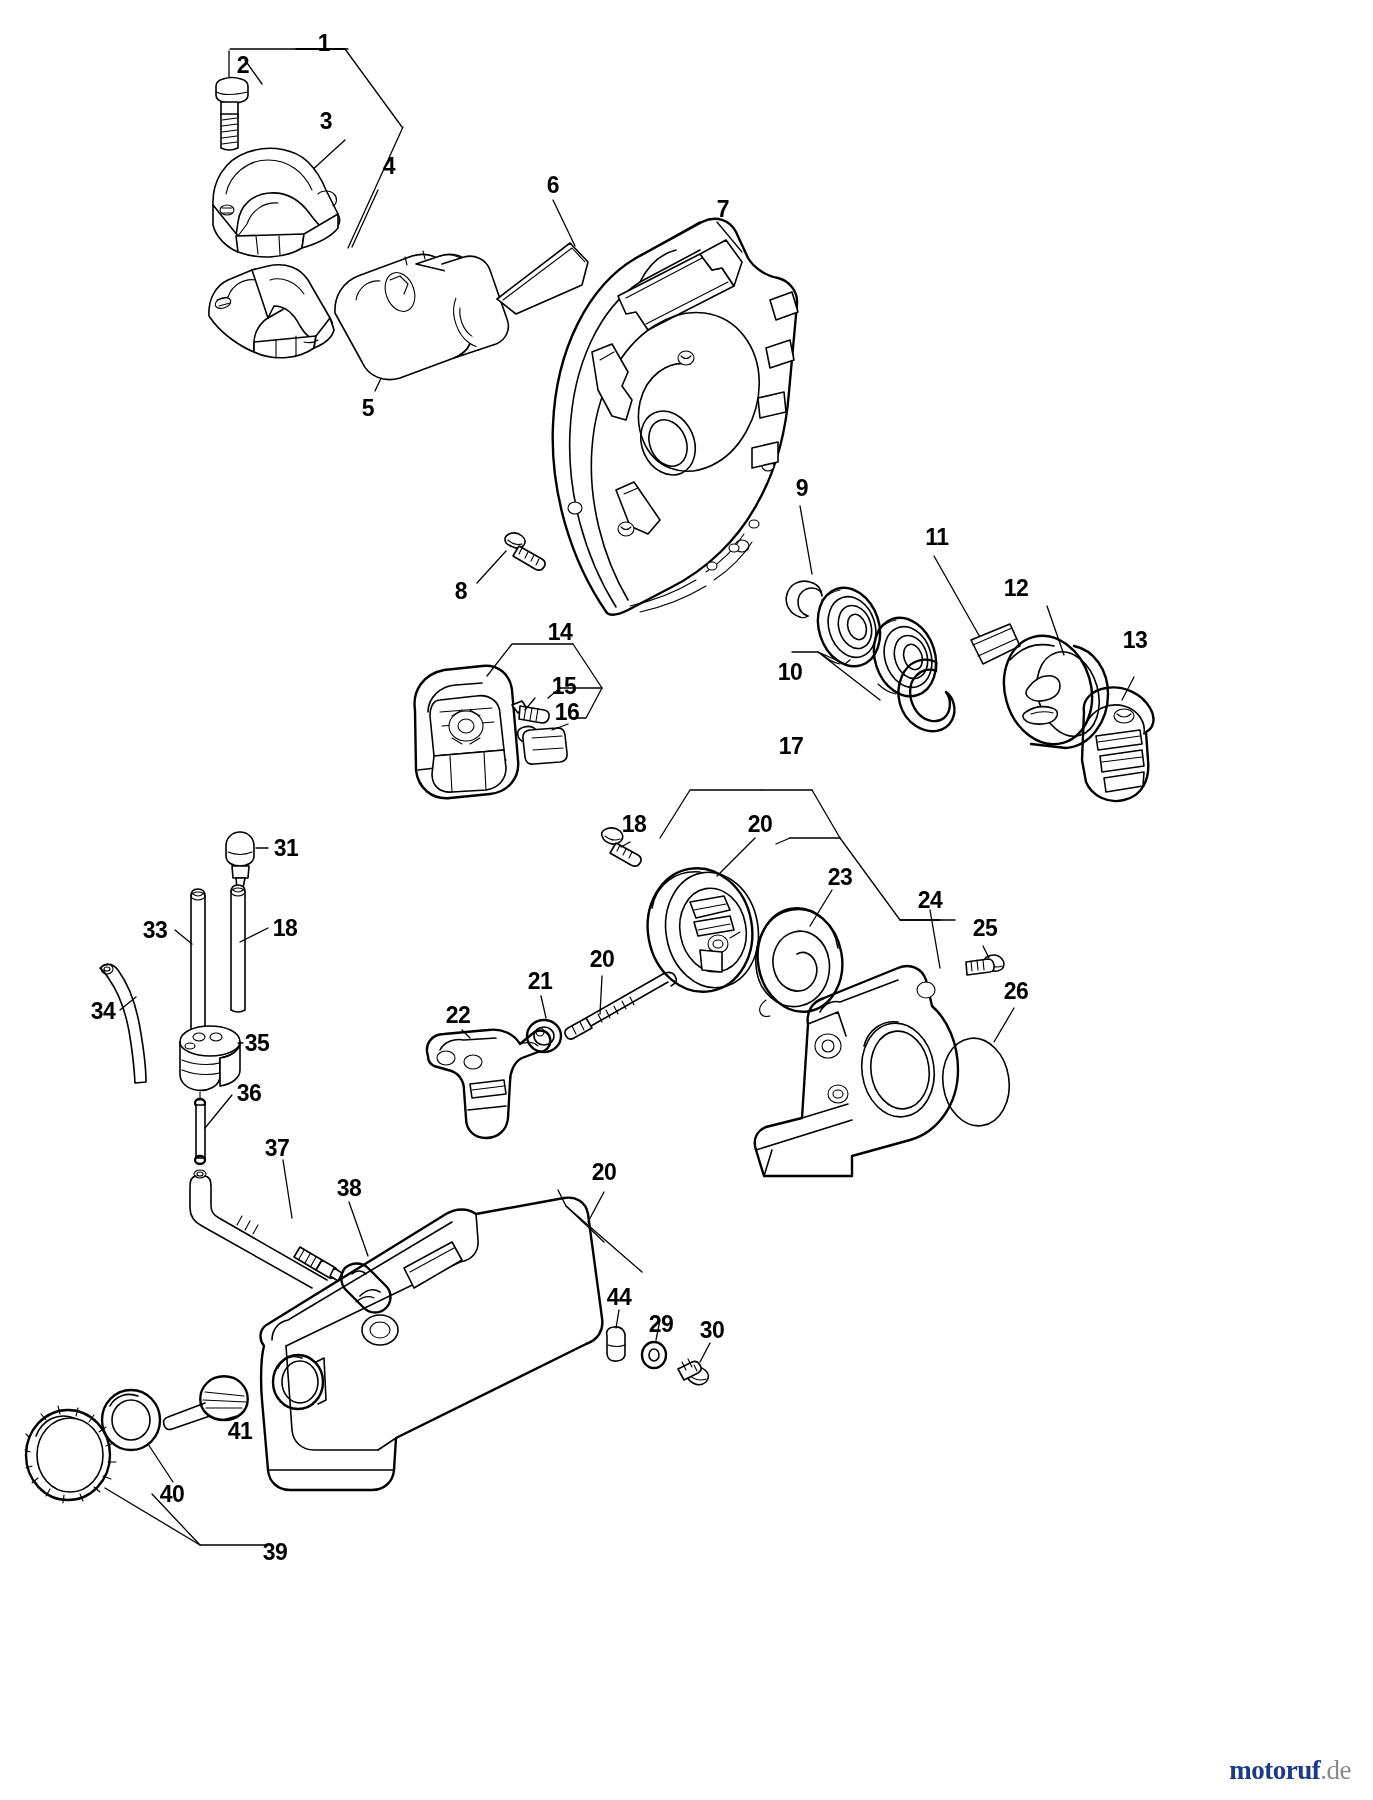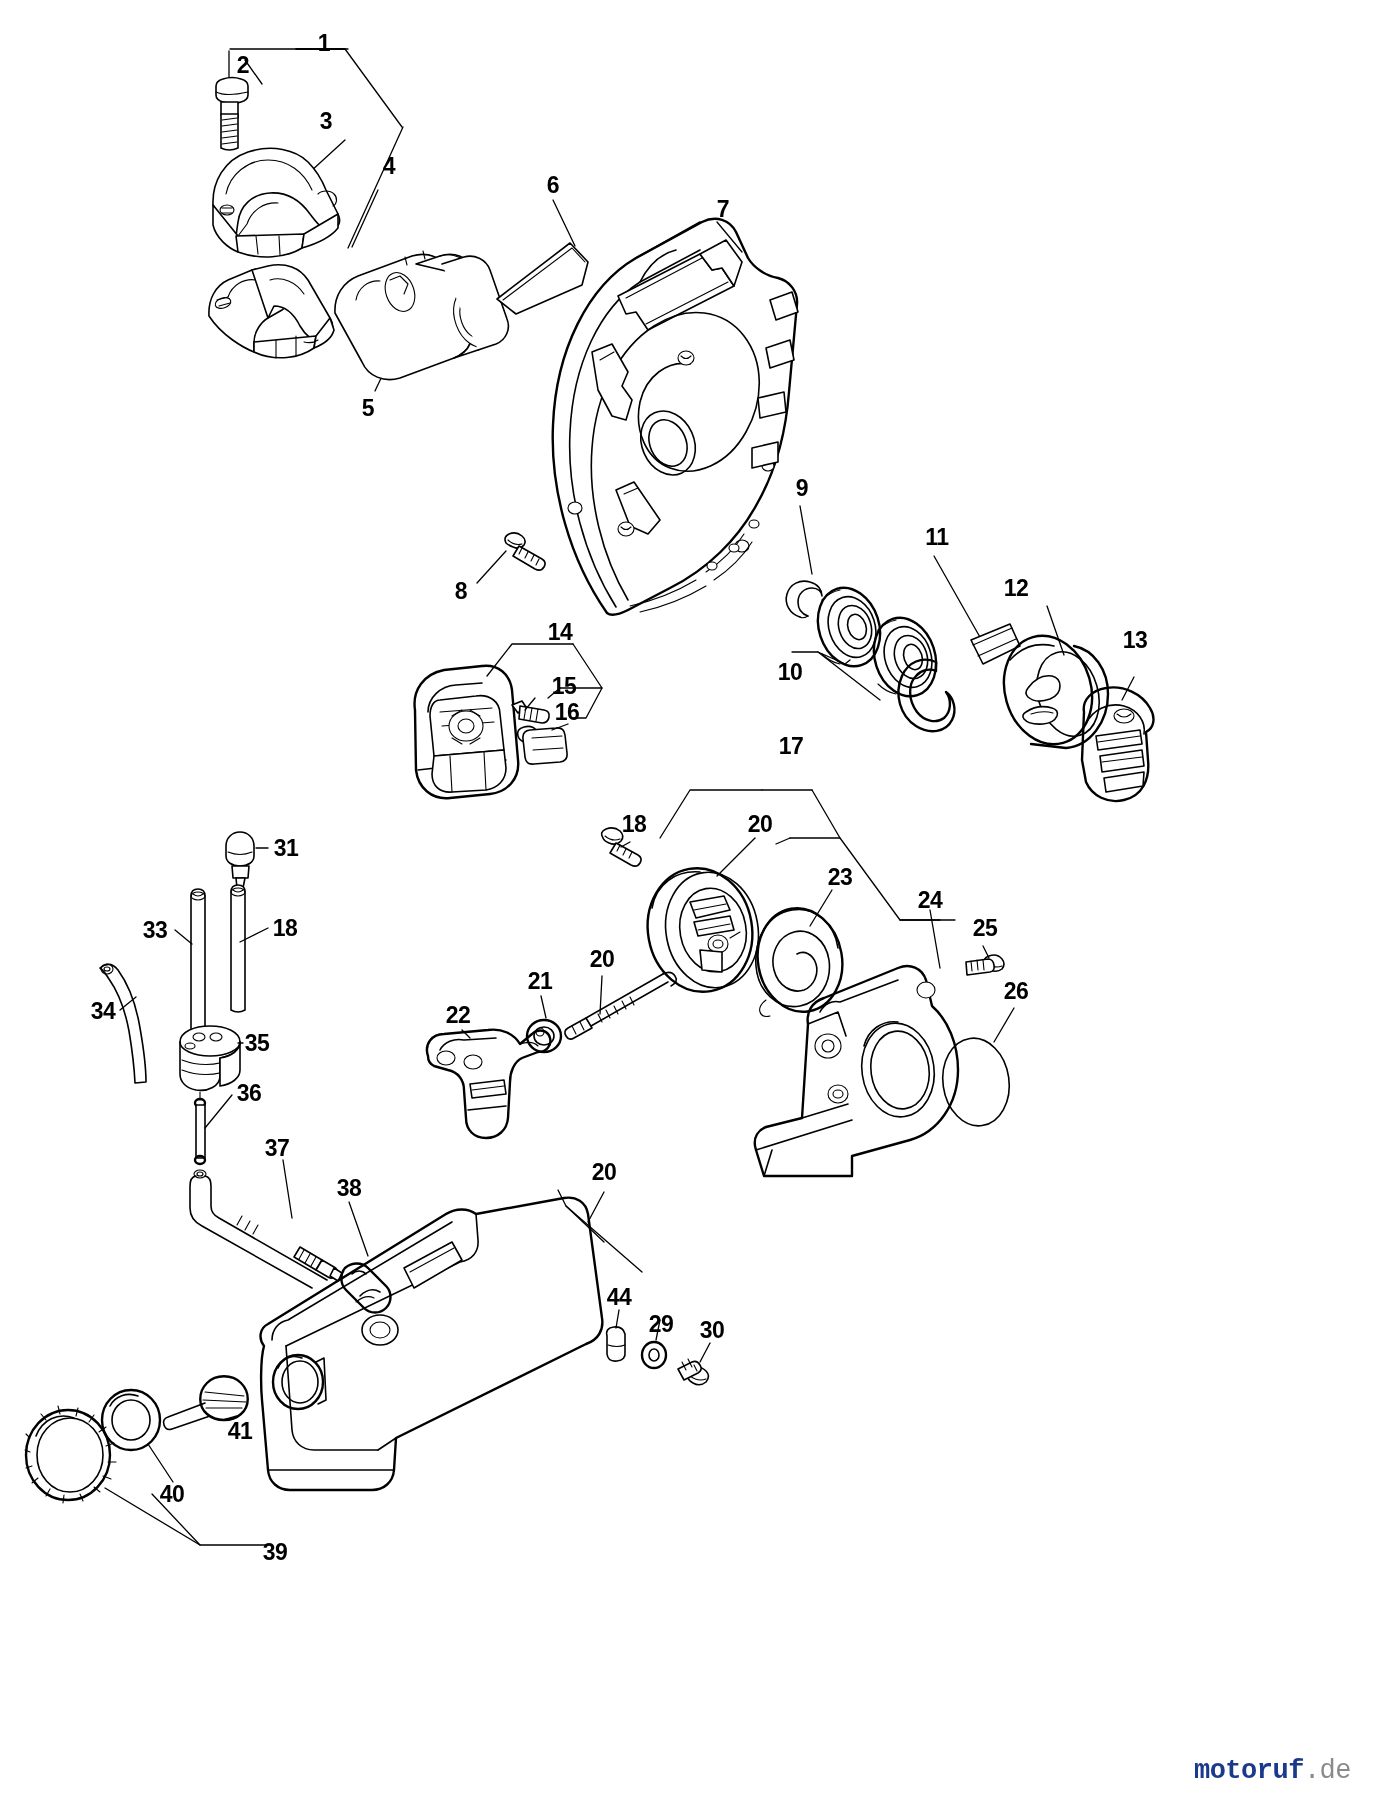--- a/index.html
+++ b/index.html
@@ -32,21 +32,21 @@
     color: #000000;
     line-height: 1;
     white-space: nowrap;
     transform: translate(-50%, -50%);
     letter-spacing: -0.5px;
   }
   #watermark {
     position: absolute;
     right: 22px;
     bottom: 14px;
-    font-family: Liberation Mono, monospace;
+    font-family: Liberation Serif, serif;
     font-size: 27px;
     letter-spacing: -0.5px;
     color: #1b3a8c;
     font-weight: 600;
   }
   #watermark .suffix {
     color: #8a8a8a;
     font-weight: 400;
   }
 </style>

